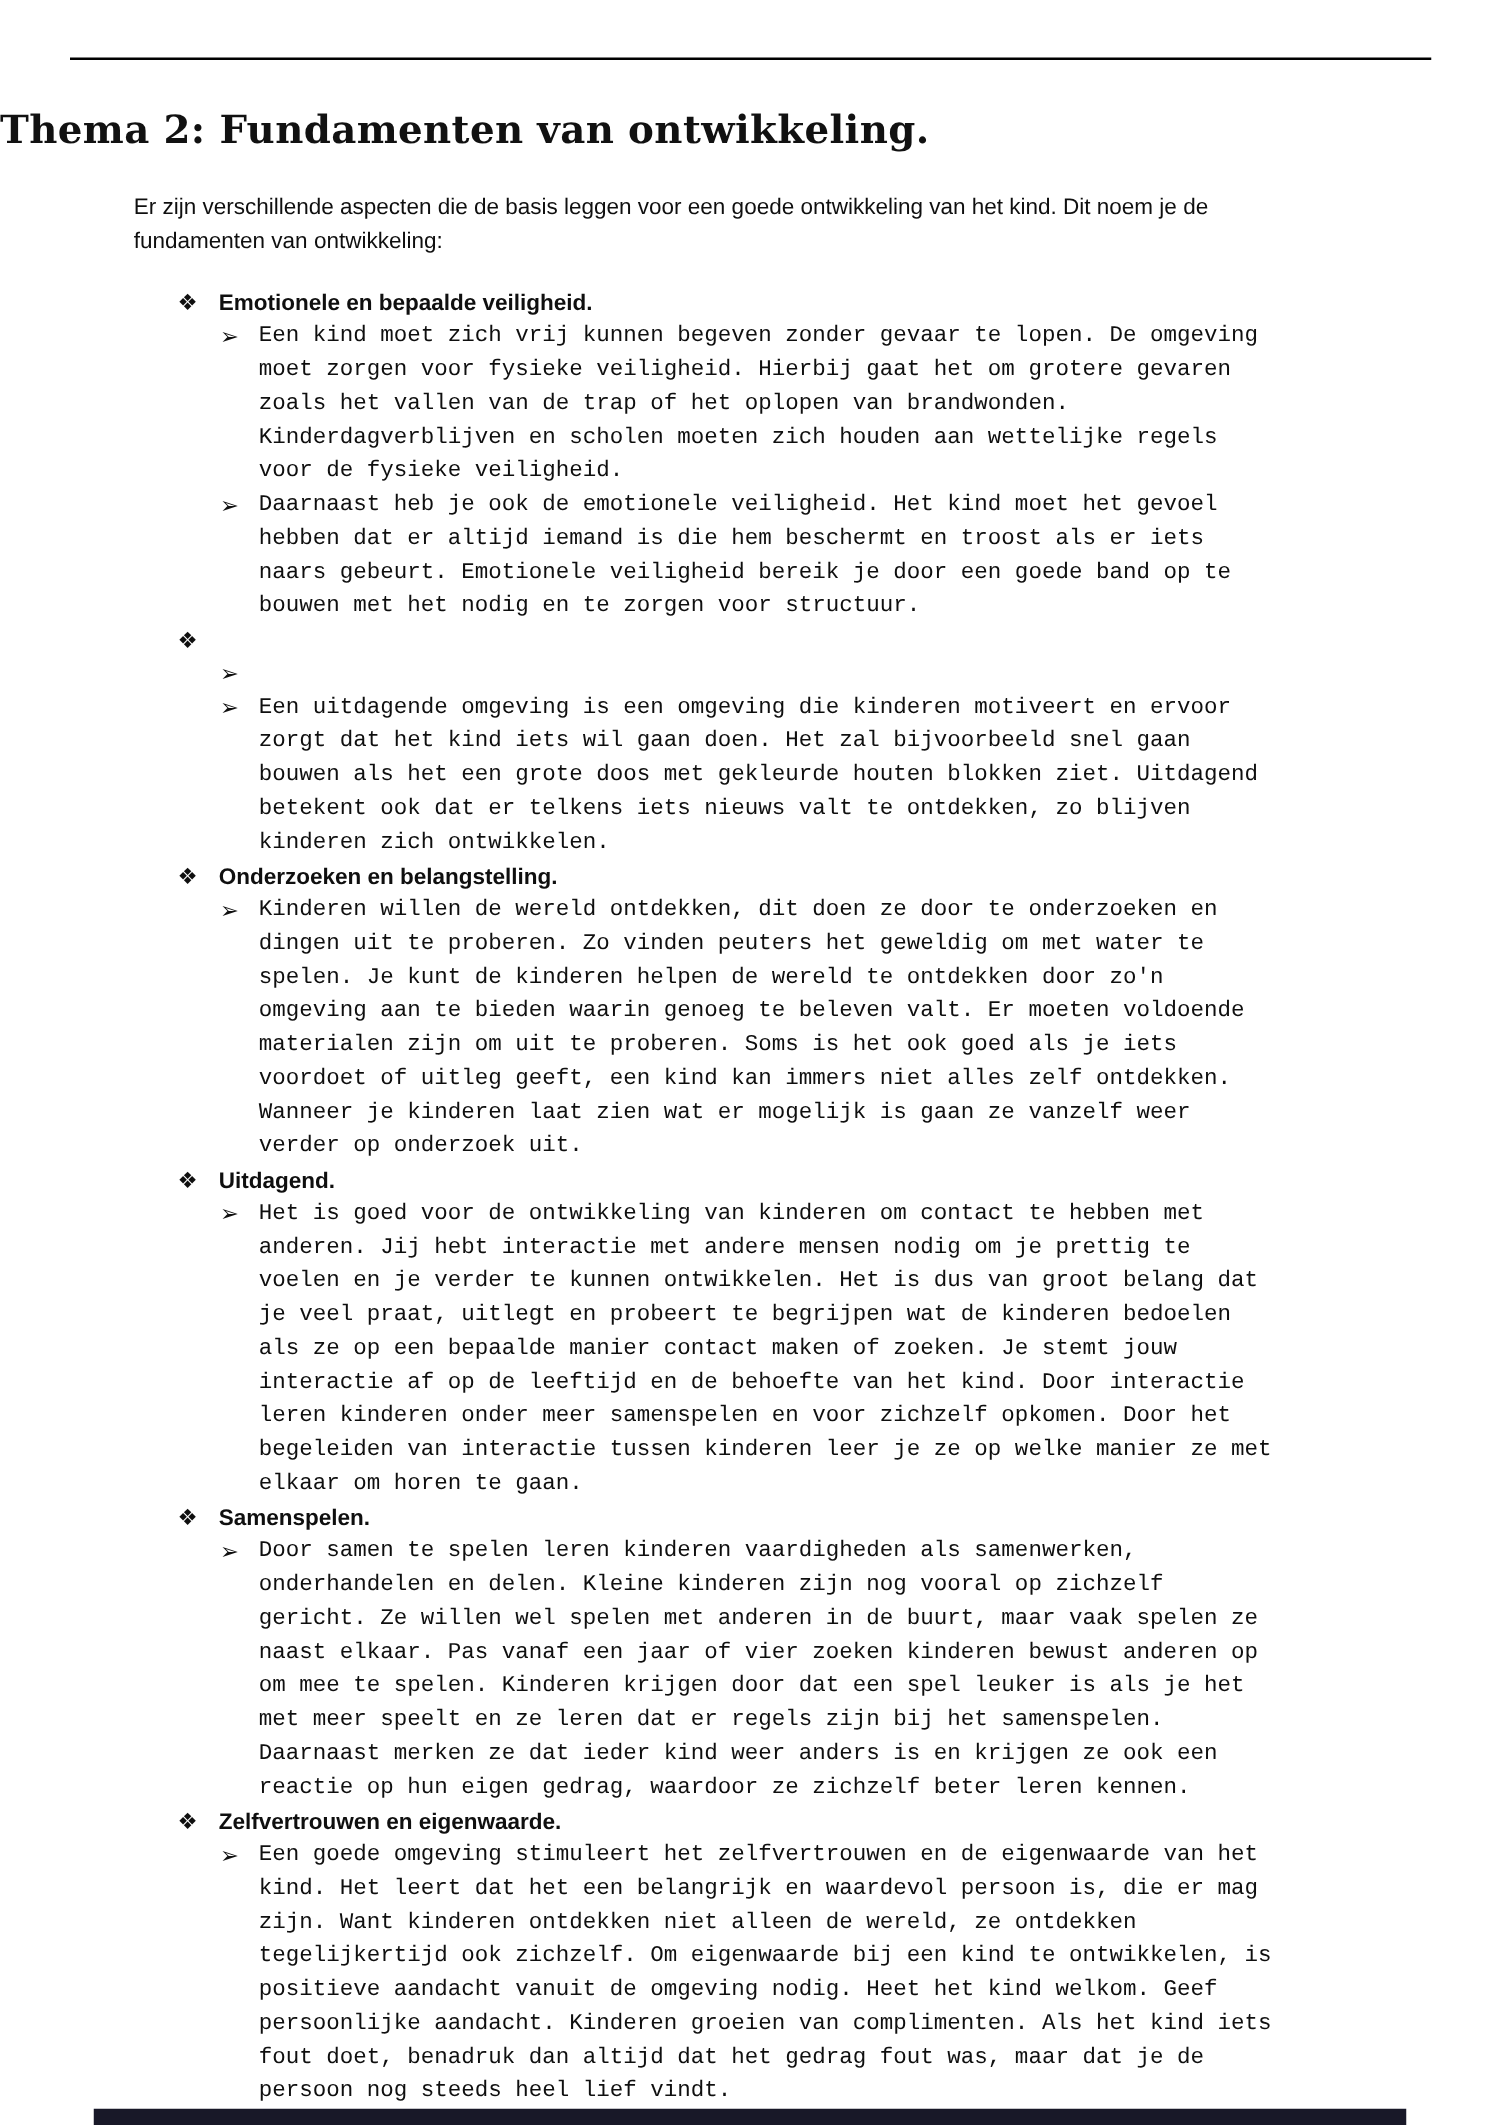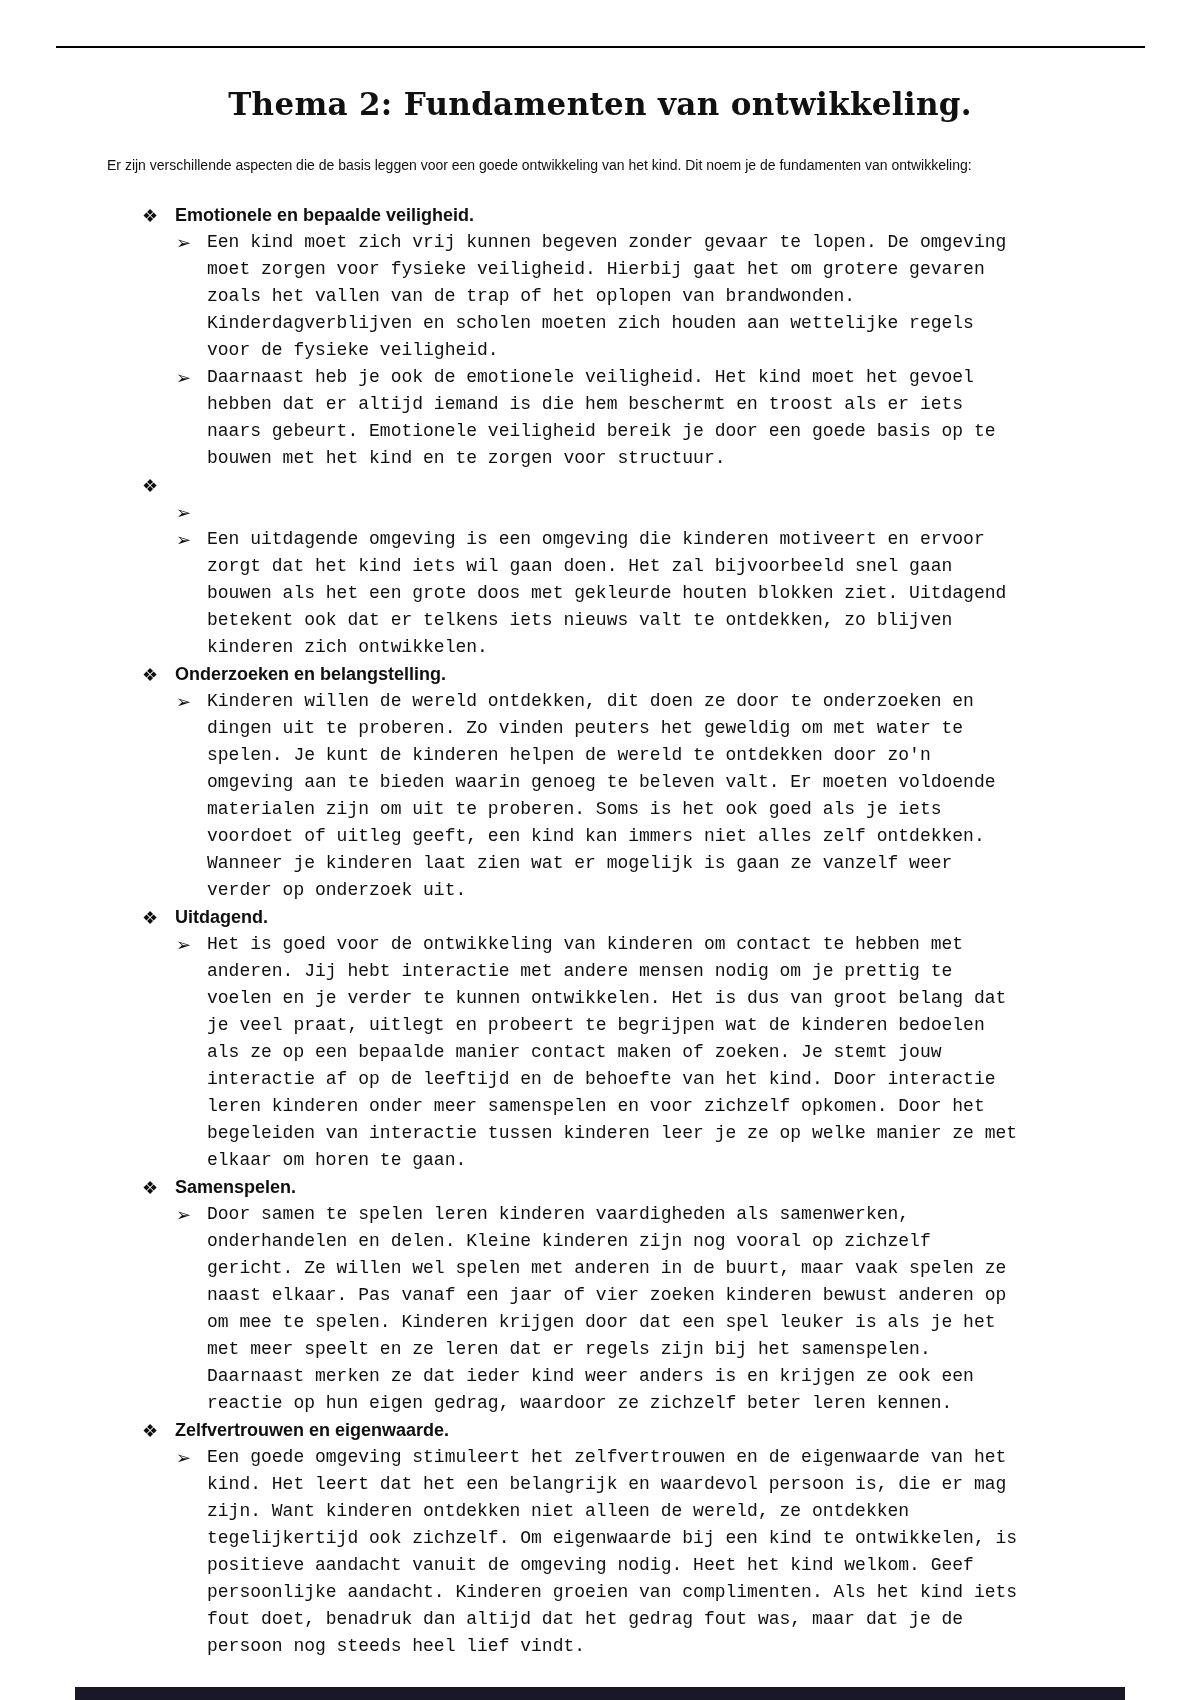--- a/index.html
+++ b/index.html
@@ -17,31 +17,30 @@
     position: absolute;
     top: 46px;
     left: 56px;
     width: 1089px;
     height: 2px;
     background: #000000;
   }
   .title {
     margin: 0;
     padding-top: 86px;
-    text-align: center;
     font-family: "DejaVu Serif", "Liberation Serif", serif;
     font-size: 31px;
     font-weight: 700;
     letter-spacing: 0.3px;
     color: #111111;
   }
   .intro {
     margin: 30px 0 0 107px;
     width: 905px;
-    font-size: 14px;
+    font-size: 18px;
     line-height: 27px;
   }
   .content {
     margin-top: 23px;
   }
   .heading-row {
     display: flex;
     margin-left: 142px;
     font-size: 18px;
     line-height: 27px;
@@ -94,21 +93,21 @@
       <div class="heading-row">
         <span class="bullet">❖</span>
         <span class="heading-text">Emotionele en bepaalde veiligheid.</span>
       </div>
       <div class="item">
         <span class="bullet">➢</span>
         <span class="text">Een kind moet zich vrij kunnen begeven zonder gevaar te lopen. De omgeving moet zorgen voor fysieke veiligheid. Hierbij gaat het om grotere gevaren zoals het vallen van de trap of het oplopen van brandwonden. Kinderdagverblijven en scholen moeten zich houden aan wettelijke regels voor de fysieke veiligheid.</span>
       </div>
       <div class="item">
         <span class="bullet">➢</span>
-        <span class="text">Daarnaast heb je ook de emotionele veiligheid. Het kind moet het gevoel hebben dat er altijd iemand is die hem beschermt en troost als er iets naars gebeurt. Emotionele veiligheid bereik je door een goede basis op te bouwen met het kind en te zorgen voor structuur.</span>
+        <span class="text">Daarnaast heb je ook de emotionele veiligheid. Het kind moet het gevoel hebben dat er altijd iemand is die hem beschermt en troost als er iets naars gebeurt. Emotionele veiligheid bereik je door een goede band op te bouwen met het nodig en te zorgen voor structuur.</span>
       </div>
     </div>
 
     <div class="section">
       <div class="heading-row">
         <span class="bullet">❖</span>
       </div>
       <div class="item">
         <span class="bullet">➢</span>
       </div>

